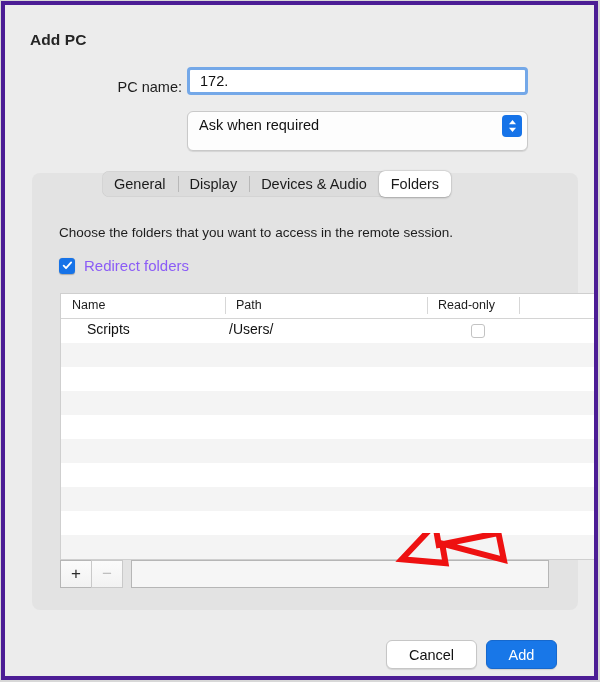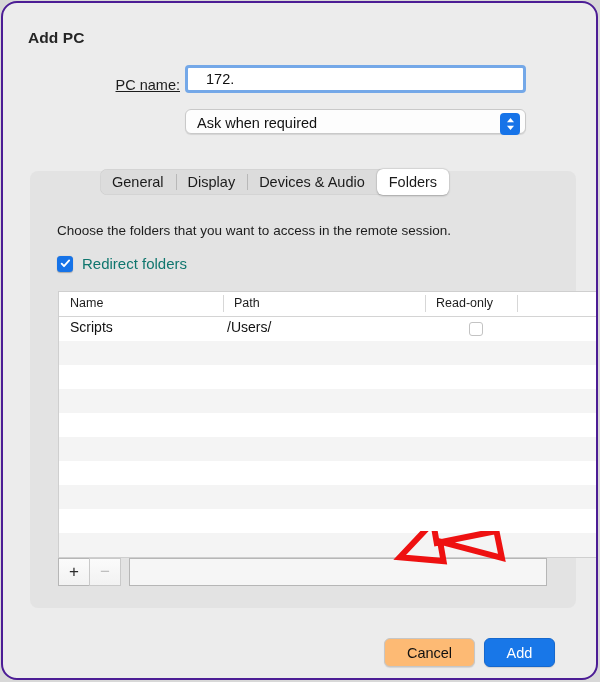--- a/index.html
+++ b/index.html
@@ -16,22 +16,22 @@
   }
 
   
   #dialog {
     position: absolute;
     left: 1px;
     top: 1px;
     width: 597px;
     height: 679px;
     background: #ececec;
-    border-radius: 16px;
-    border: 2px solid #4c1d95;
+    border-radius: 0;
+    border: 4px solid #4c1d95;
     box-sizing: border-box;
     overflow: hidden;
   }
 
   
   #title {
     position: absolute;
     left: 25px;
     top: 26px;
     font-size: 15.5px;
@@ -41,21 +41,21 @@
   }
 
   
   .form-label {
     position: absolute;
     width: 160px;
     text-align: right;
     font-size: 14.5px;
     color: #1d1d1d;
   }
-  #lbl-pcname { left: 17px; top: 74px; text-decoration: underline; }
+  #lbl-pcname { left: 17px; top: 74px; }
   #lbl-cred   { left: 17px; top: 112px; }
 
   #pcname-wrap {
     position: absolute;
     left: 182px;
     top: 62px;
     width: 341px;
     height: 28px;
     border-radius: 4px;
     box-sizing: border-box;
@@ -68,30 +68,30 @@
     left: 0; top: 0;
     width: 100%;
     height: 100%;
     box-sizing: border-box;
     border: none;
     outline: none;
     background: transparent;
     font-family: "Liberation Sans", sans-serif;
     font-size: 14.5px;
     color: #101010;
-    padding: 0 18px;
+    padding: 0 10px;
     border-radius: 2px;
   }
 
   #cred-select {
     position: absolute;
     left: 182px;
     top: 106px;
     width: 341px;
-    height: 25px;
+    height: 40px;
     box-sizing: border-box;
     background: #fdfdfd;
     border: 1px solid #c9c9c9;
     border-radius: 6px;
     box-shadow: 0 1px 1px rgba(0,0,0,.10);
   }
   #cred-value {
     position: absolute;
     left: 11px;
     top: 5px;
@@ -183,21 +183,21 @@
     height: 16px;
     border-radius: 3.5px;
     background: #1673e8;
     display: flex;
     align-items: center;
     justify-content: center;
     box-shadow: 0 .5px 1px rgba(0,0,0,.25);
   }
   #redirect-label {
     font-size: 15px;
-    color: #0f766e;
+    color: #8b5cf6;
   }
 
   
   #table {
     position: absolute;
     left: 55px;
     top: 288px;
     width: 570px;
     height: 267px;
     background: #ffffff;
@@ -226,21 +226,21 @@
   }
   .row {
     position: relative;
     height: 24px;
     box-sizing: border-box;
   }
   .row.odd  { background: #ffffff; }
   .row.even { background: #f4f4f4; }
   .cell-name {
     position: absolute;
-    left: 11px;
+    left: 26px;
     top: 2px;
     font-size: 14px;
     color: #111111;
   }
   .cell-path {
     position: absolute;
     left: 168px;
     top: 2px;
     font-size: 14px;
     color: #111111;
@@ -297,21 +297,21 @@
     display: flex;
     align-items: center;
     justify-content: center;
     font-size: 14.5px;
     box-sizing: border-box;
   }
   #btn-cancel {
     left: 381px;
     top: 635px;
     width: 91px;
-    background: #fdba74;
+    background: #ffffff;
     border: 1px solid #c6c6c6;
     color: #111111;
     box-shadow: 0 1px 1px rgba(0,0,0,.10);
   }
   #btn-add {
     left: 481px;
     top: 635px;
     width: 71px;
     background: #1877e8;
     border: 1px solid #1668cd;

